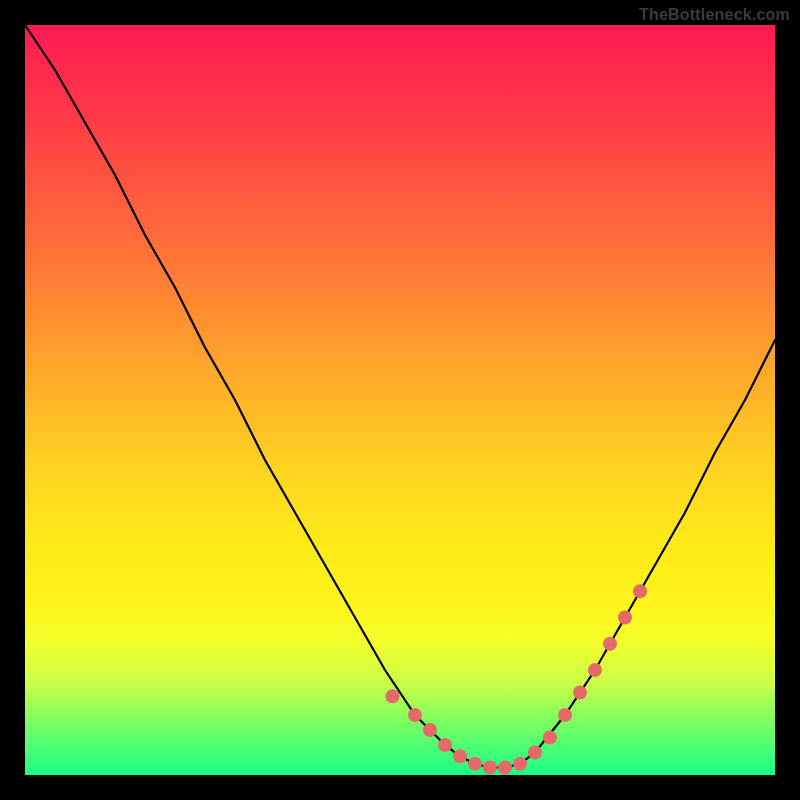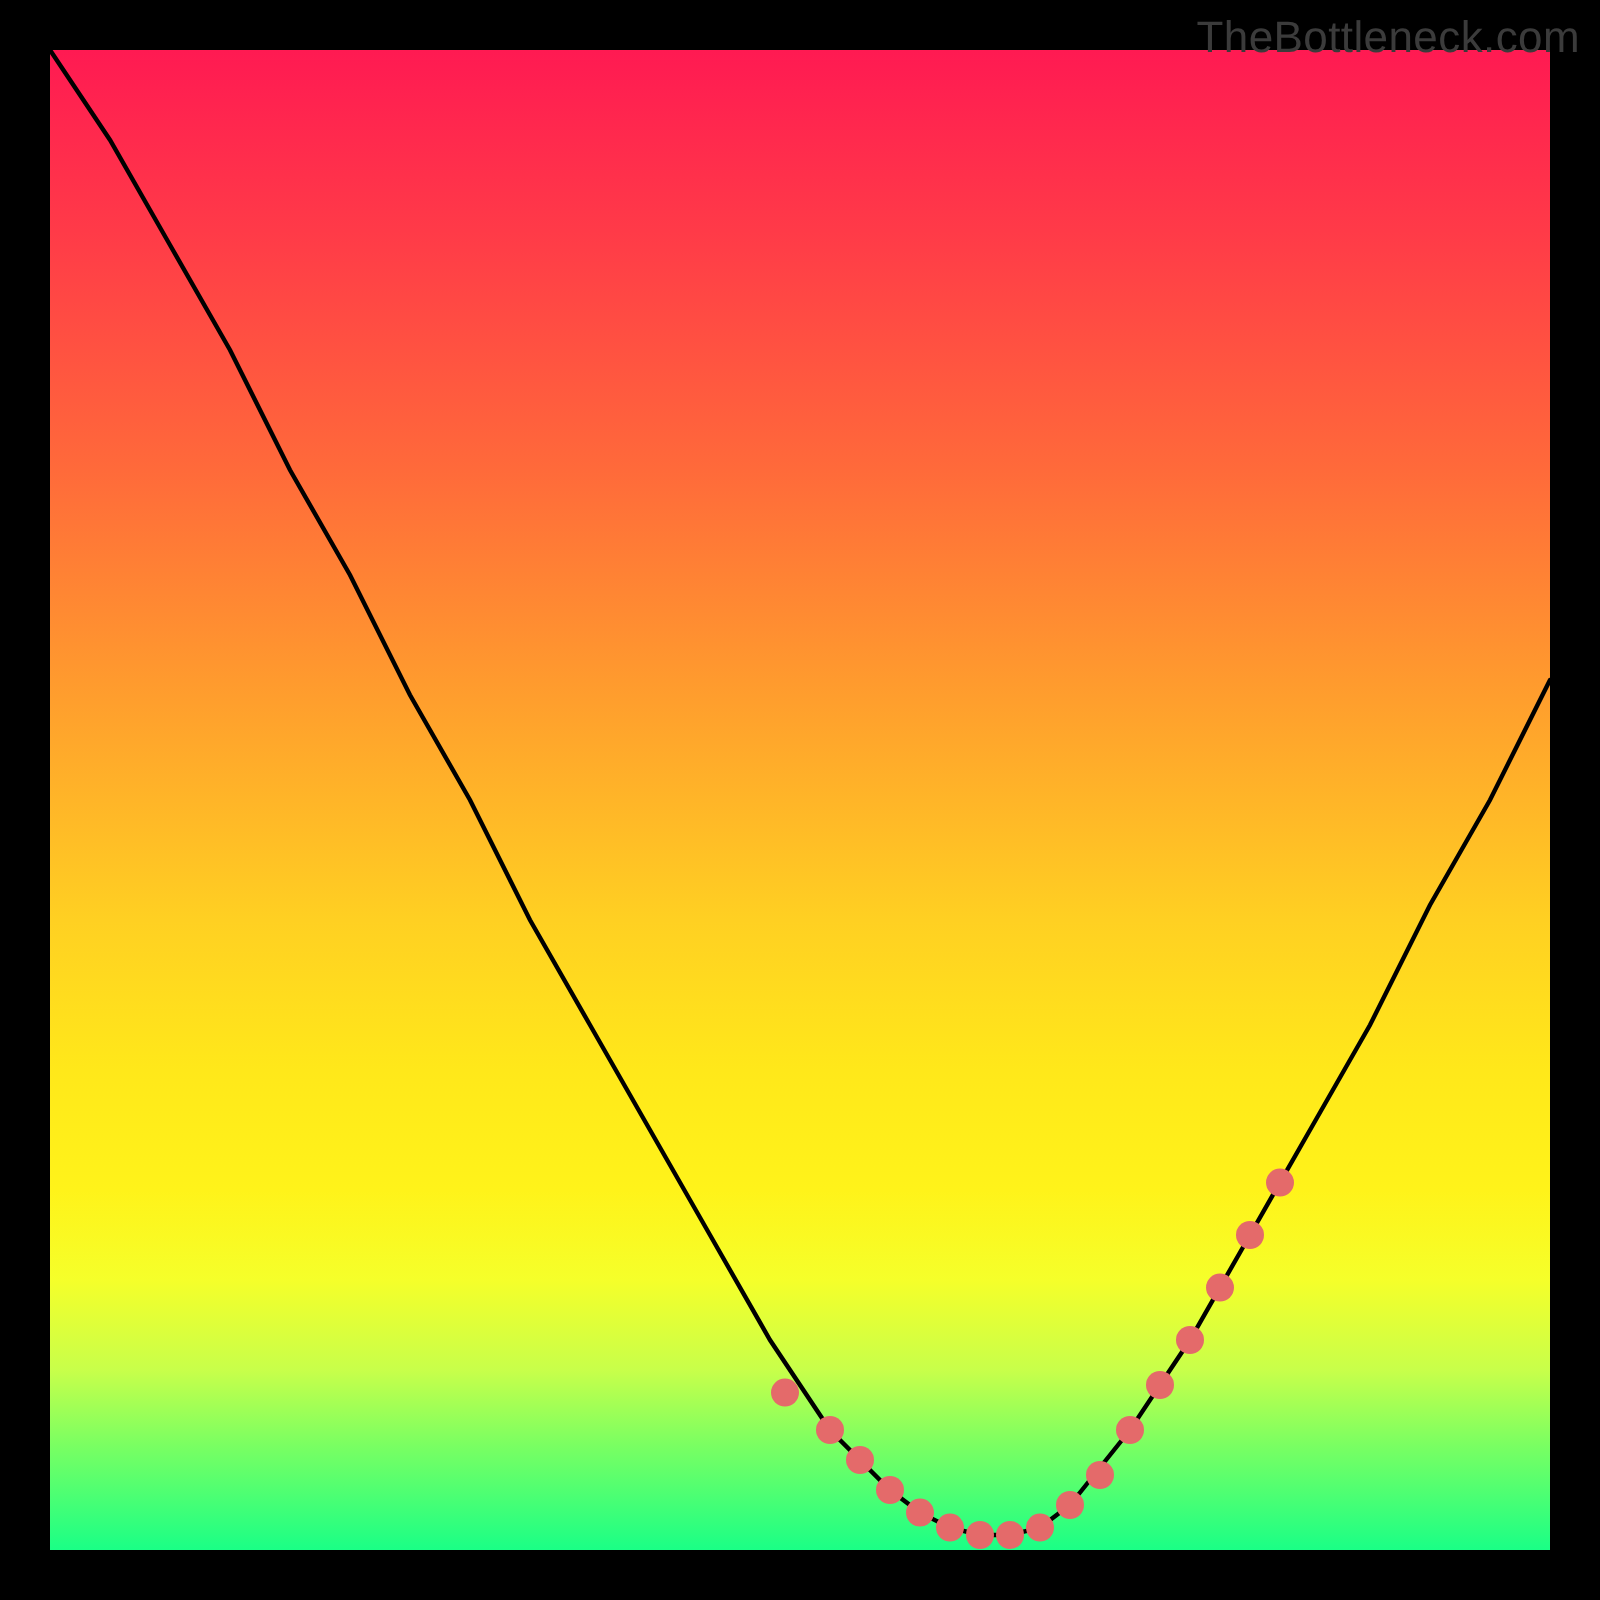--- a/index.html
+++ b/index.html
@@ -27,22 +27,22 @@
       #f5ff2a 82%,
       #c8ff4a 88%,
       #7aff62 93%,
       #1aff86 100%);
   }
   .watermark {
     position: absolute;
     top: 6px;
     right: 10px;
     font-family: Arial, Helvetica, sans-serif;
-    font-size: 22px;
-    font-weight: 400;
+    font-size: 16px;
+    font-weight: 700;
     color: #3b3b3b;
     letter-spacing: 0.2px;
     user-select: none;
   }
   svg.curve {
     position: absolute;
     left: 25px;
     top: 25px;
     width: 750px;
     height: 750px;

